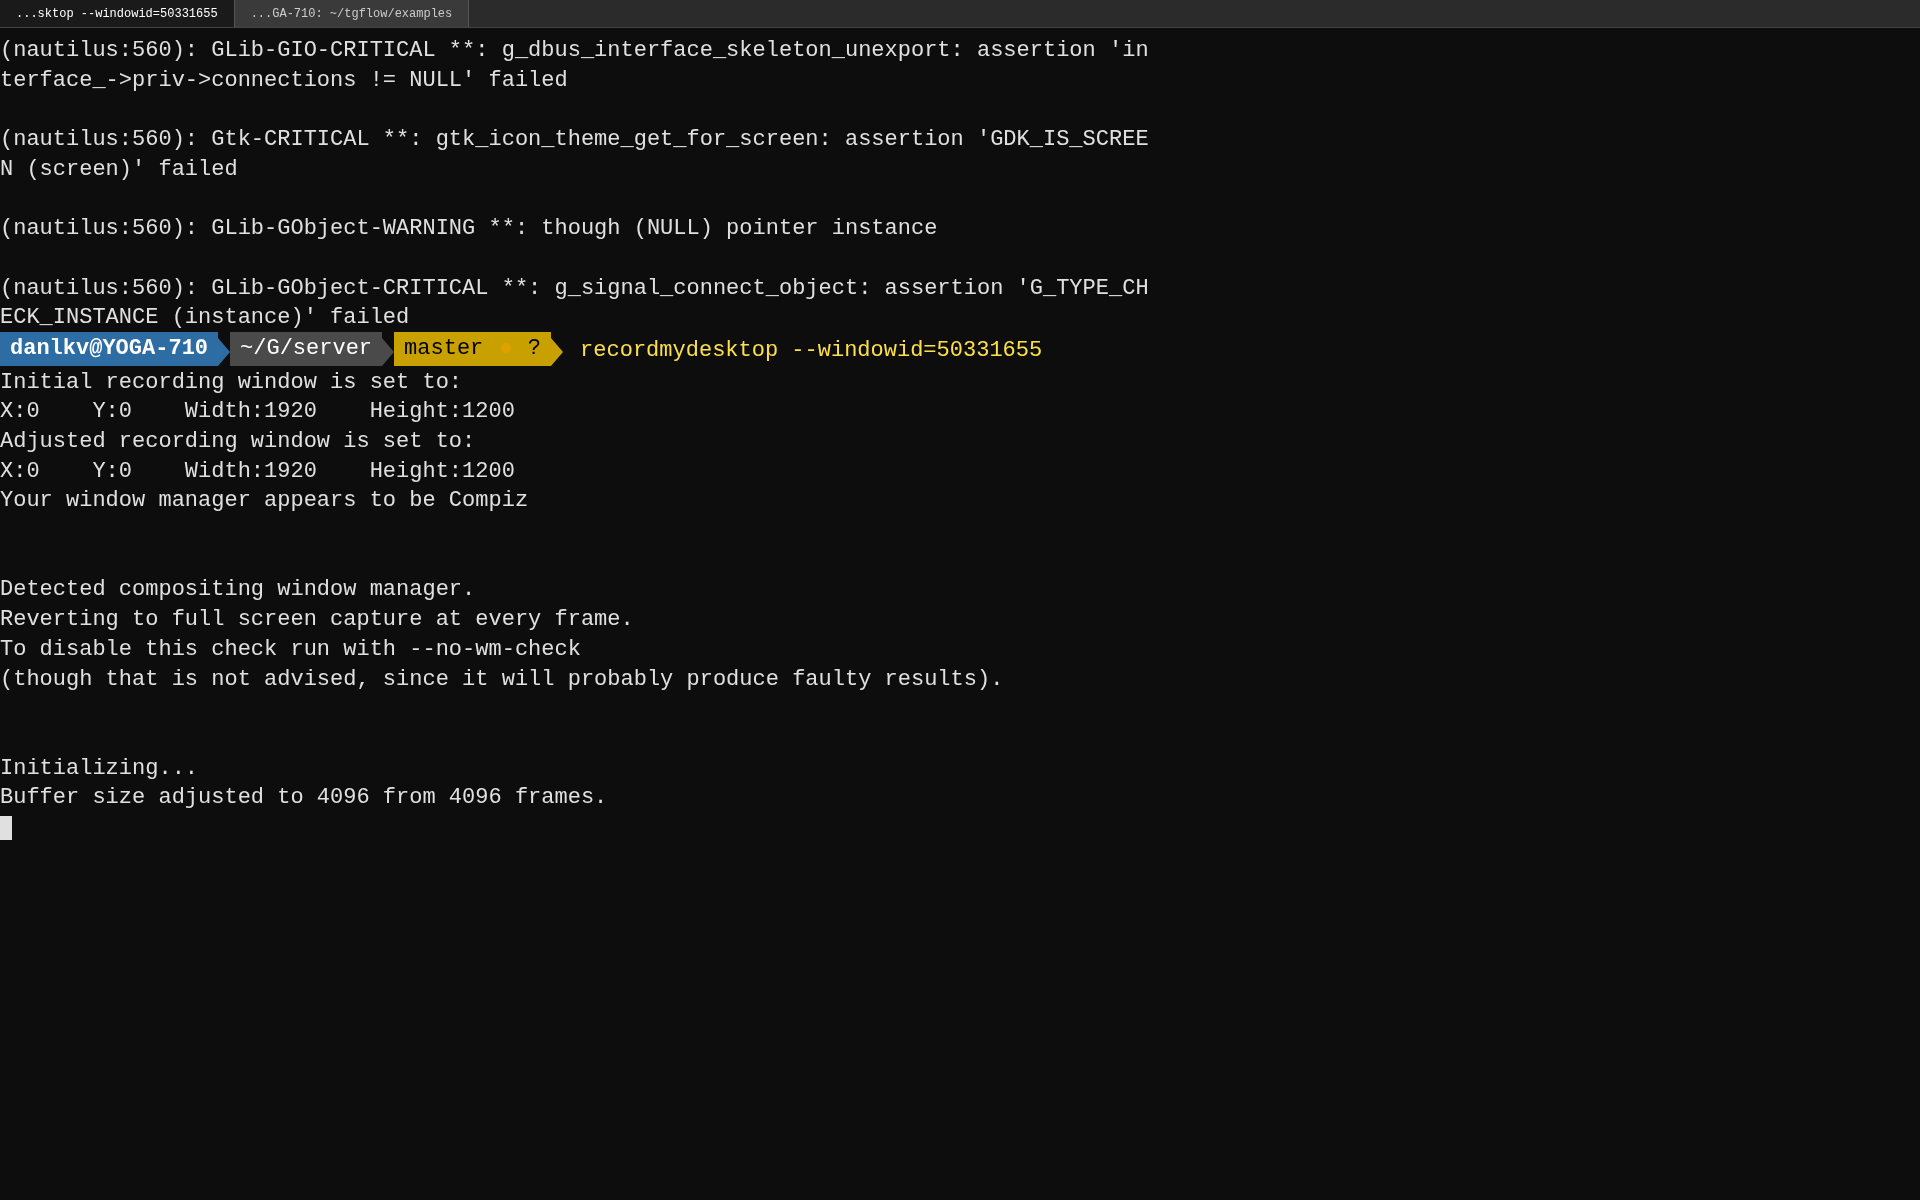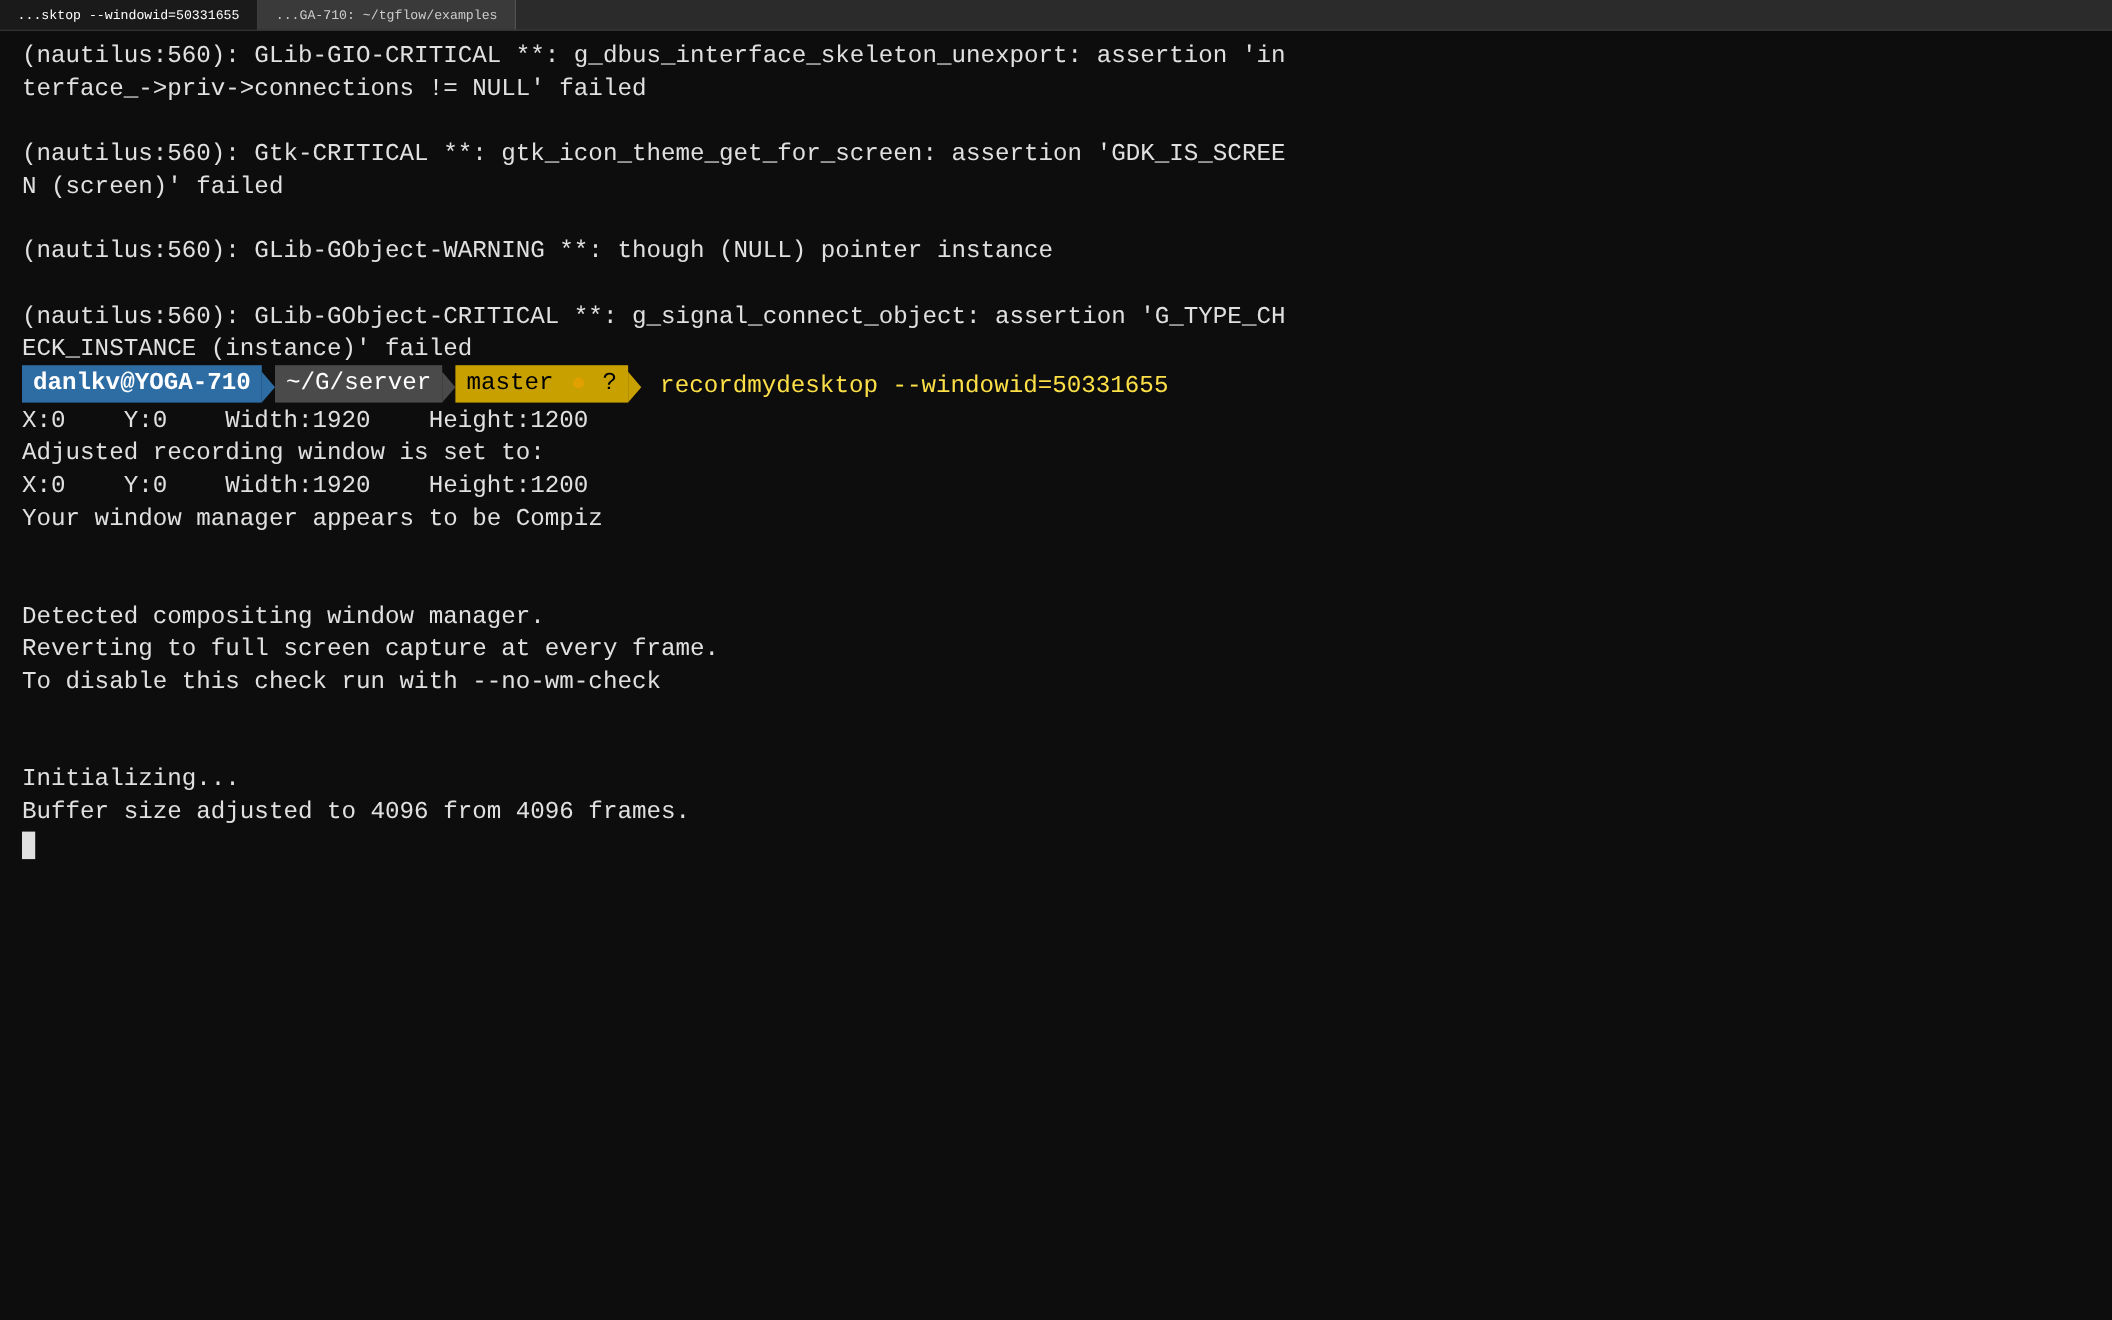--- a/index.html
+++ b/index.html
@@ -42,21 +42,21 @@
       color: #fff;
     }
 
     .terminal {
       width: 1920px;
       height: 1172px;
       background: #0d0d0d;
       color: #e0e0e0;
       font-size: 22px;
       line-height: 1.35;
-      padding: 8px 20px;
+      padding: 8px 0;
       overflow: hidden;
       position: relative;
     }
 
     .terminal-line {
       white-space: pre;
       font-family: 'Courier New', Courier, monospace;
     }
 
     .prompt-user {
@@ -176,28 +176,30 @@
     <span class="prompt-dir">~/G/server</span>
     <span class="arrow-sep arrow-sep-grey"></span>
     <span class="prompt-git">
       <span>master</span>&nbsp;<span class="git-dot"></span>&nbsp;<span>?</span>
     </span>
     <span class="arrow-sep arrow-sep-gold"></span>
     <span class="prompt-arrow">&nbsp;</span>
     <span class="prompt-cmd">recordmydesktop --windowid=50331655</span>
   </div>
 
+  <div class="terminal-line">Initial recording window is set to:</div>
   <div class="terminal-line">X:0    Y:0    Width:1920    Height:1200</div>
   <div class="terminal-line">Adjusted recording window is set to:</div>
   <div class="terminal-line">X:0    Y:0    Width:1920    Height:1200</div>
   <div class="terminal-line">Your window manager appears to be Compiz</div>
   <div class="empty-line"></div>
   <div class="empty-line"></div>
   <div class="terminal-line">Detected compositing window manager.</div>
   <div class="terminal-line">Reverting to full screen capture at every frame.</div>
   <div class="terminal-line">To disable this check run with --no-wm-check</div>
+  <div class="terminal-line">(though that is not advised, since it will probably produce faulty results).</div>
   <div class="empty-line"></div>
   <div class="empty-line"></div>
   <div class="terminal-line">Initializing...</div>
   <div class="terminal-line">Buffer size adjusted to 4096 from 4096 frames.</div>
   <div class="terminal-line"><span class="cursor"></span></div>
 
 </div>
 
 </body></html>

